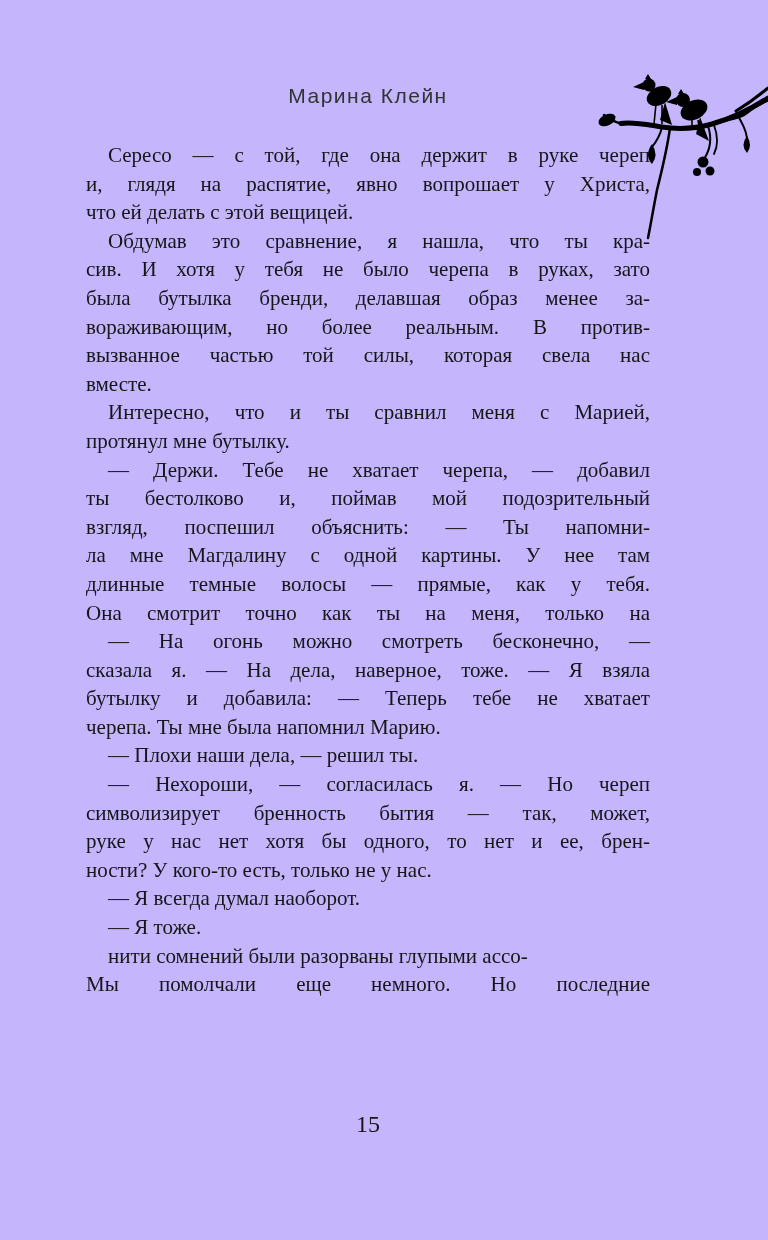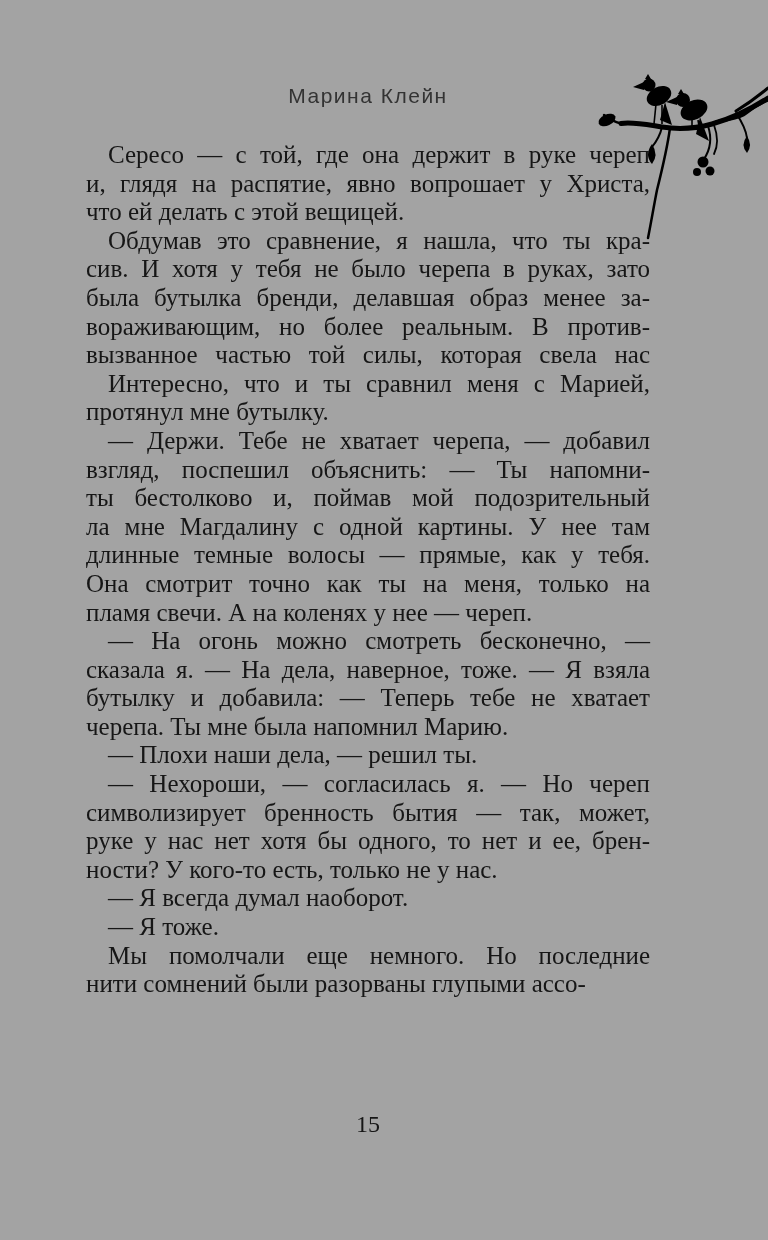--- a/index.html
+++ b/index.html
@@ -4,21 +4,21 @@
 <style>
   html, body {
     margin: 0;
     padding: 0;
     background: #ffffff;
   }
   .book-page {
     position: relative;
     width: 768px;
     height: 1240px;
-    background: #a3a3a3;
+    background: #c4b5fd;
     overflow: hidden;
     font-family: "Liberation Serif", "DejaVu Serif", serif;
     color: #161616;
   }
   .running-header {
     position: absolute;
     left: 86px;
     width: 564px;
     top: 82px;
     text-align: center;
@@ -34,21 +34,21 @@
     top: 58px;
     right: 0;
     width: 172px;
     height: 185px;
   }
   .text-block {
     position: absolute;
     left: 86px;
     top: 141px;
     width: 564px;
-    font-size: 25px;
+    font-size: 21px;
     line-height: 28.6px;
     color: #161616;
   }
   .para { margin: 0; }
   .line {
     text-align: justify;
     text-align-last: justify;
   }
   .line.last {
     text-align-last: left;
@@ -124,33 +124,33 @@
         <div class="line">Сересо — с той, где она держит в руке череп</div>
         <div class="line">и, глядя на распятие, явно вопрошает у Христа,</div>
         <div class="line last">что ей делать с этой вещицей.</div>
       </div>
       <div class="para indent">
         <div class="line">Обдумав это сравнение, я нашла, что ты кра-</div>
         <div class="line">сив. И хотя у тебя не было черепа в руках, зато</div>
         <div class="line">была бутылка бренди, делавшая образ менее за-</div>
         <div class="line">вораживающим, но более реальным. В против-</div>
         <div class="line">вызванное частью той силы, которая свела нас</div>
+        <div class="line last">вместе.</div>
       </div>
       <div class="para indent">
         <div class="line">Интересно, что и ты сравнил меня с Марией,</div>
         <div class="line last">протянул мне бутылку.</div>
       </div>
       <div class="para indent">
         <div class="line">— Держи. Тебе не хватает черепа, — добавил</div>
+        <div class="line">ты бестолково и, поймав мой подозрительный</div>
         <div class="line">взгляд, поспешил объяснить: — Ты напомни-</div>
-        <div class="line">ты бестолково и, поймав мой подозрительный</div>
         <div class="line">ла мне Магдалину с одной картины. У нее там</div>
         <div class="line">длинные темные волосы — прямые, как у тебя.</div>
         <div class="line">Она смотрит точно как ты на меня, только на</div>
-        <div class="line last">пламя свечи. А на коленях у нее — череп.</div>
       </div>
       <div class="para indent">
         <div class="line">— На огонь можно смотреть бесконечно, —</div>
         <div class="line">сказала я. — На дела, наверное, тоже. — Я взяла</div>
         <div class="line">бутылку и добавила: — Теперь тебе не хватает</div>
         <div class="line last">черепа. Ты мне была напомнил Марию.</div>
       </div>
       <div class="para indent">
         <div class="line last">— Плохи наши дела, — решил ты.</div>
       </div>
@@ -160,20 +160,20 @@
         <div class="line">руке у нас нет хотя бы одного, то нет и ее, брен-</div>
         <div class="line last">ности? У кого-то есть, только не у нас.</div>
       </div>
       <div class="para indent">
         <div class="line last">— Я всегда думал наоборот.</div>
       </div>
       <div class="para indent">
         <div class="line last">— Я тоже.</div>
       </div>
       <div class="para indent">
+        <div class="line last">нити сомнений были разорваны глупыми ассо-</div>
         <div class="line">Мы помолчали еще немного. Но последние</div>
-        <div class="line last">нити сомнений были разорваны глупыми ассо-</div>
       </div>
     </div>
 
   <div class="page-number">15</div>
 
 </div>
 
 </body></html>

